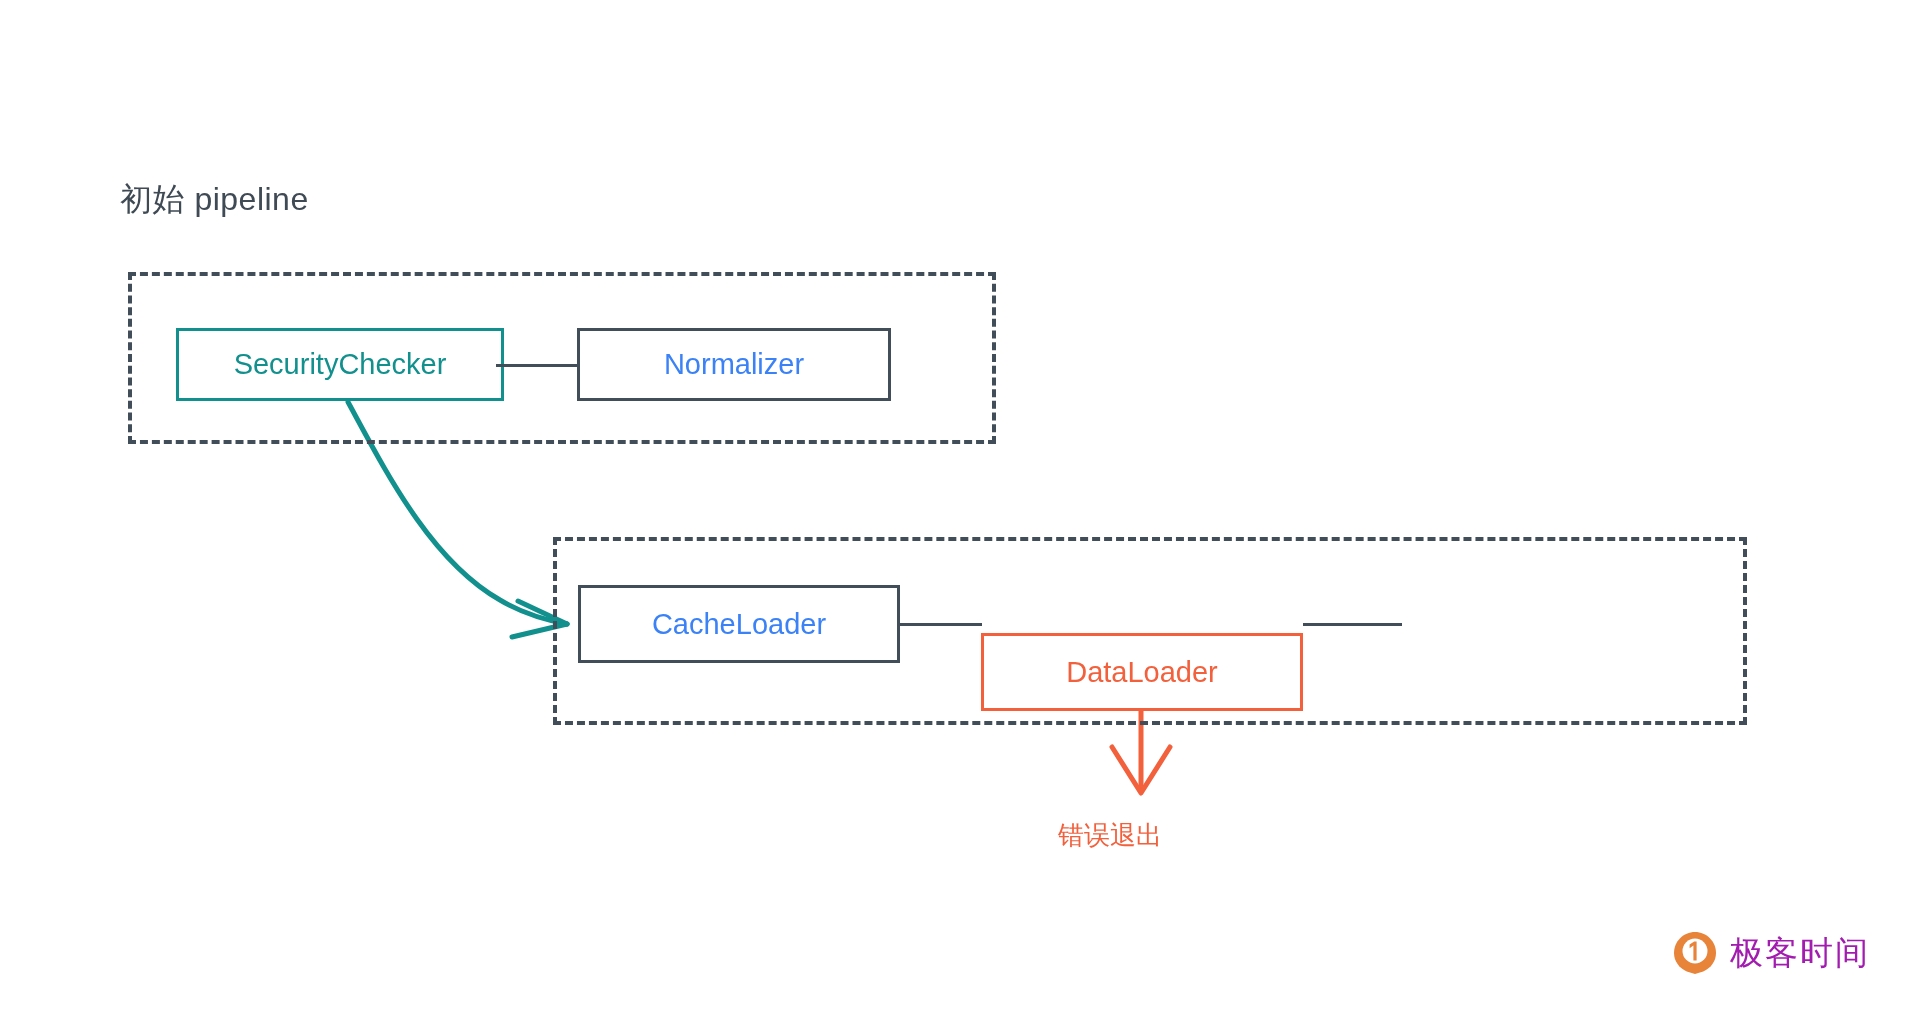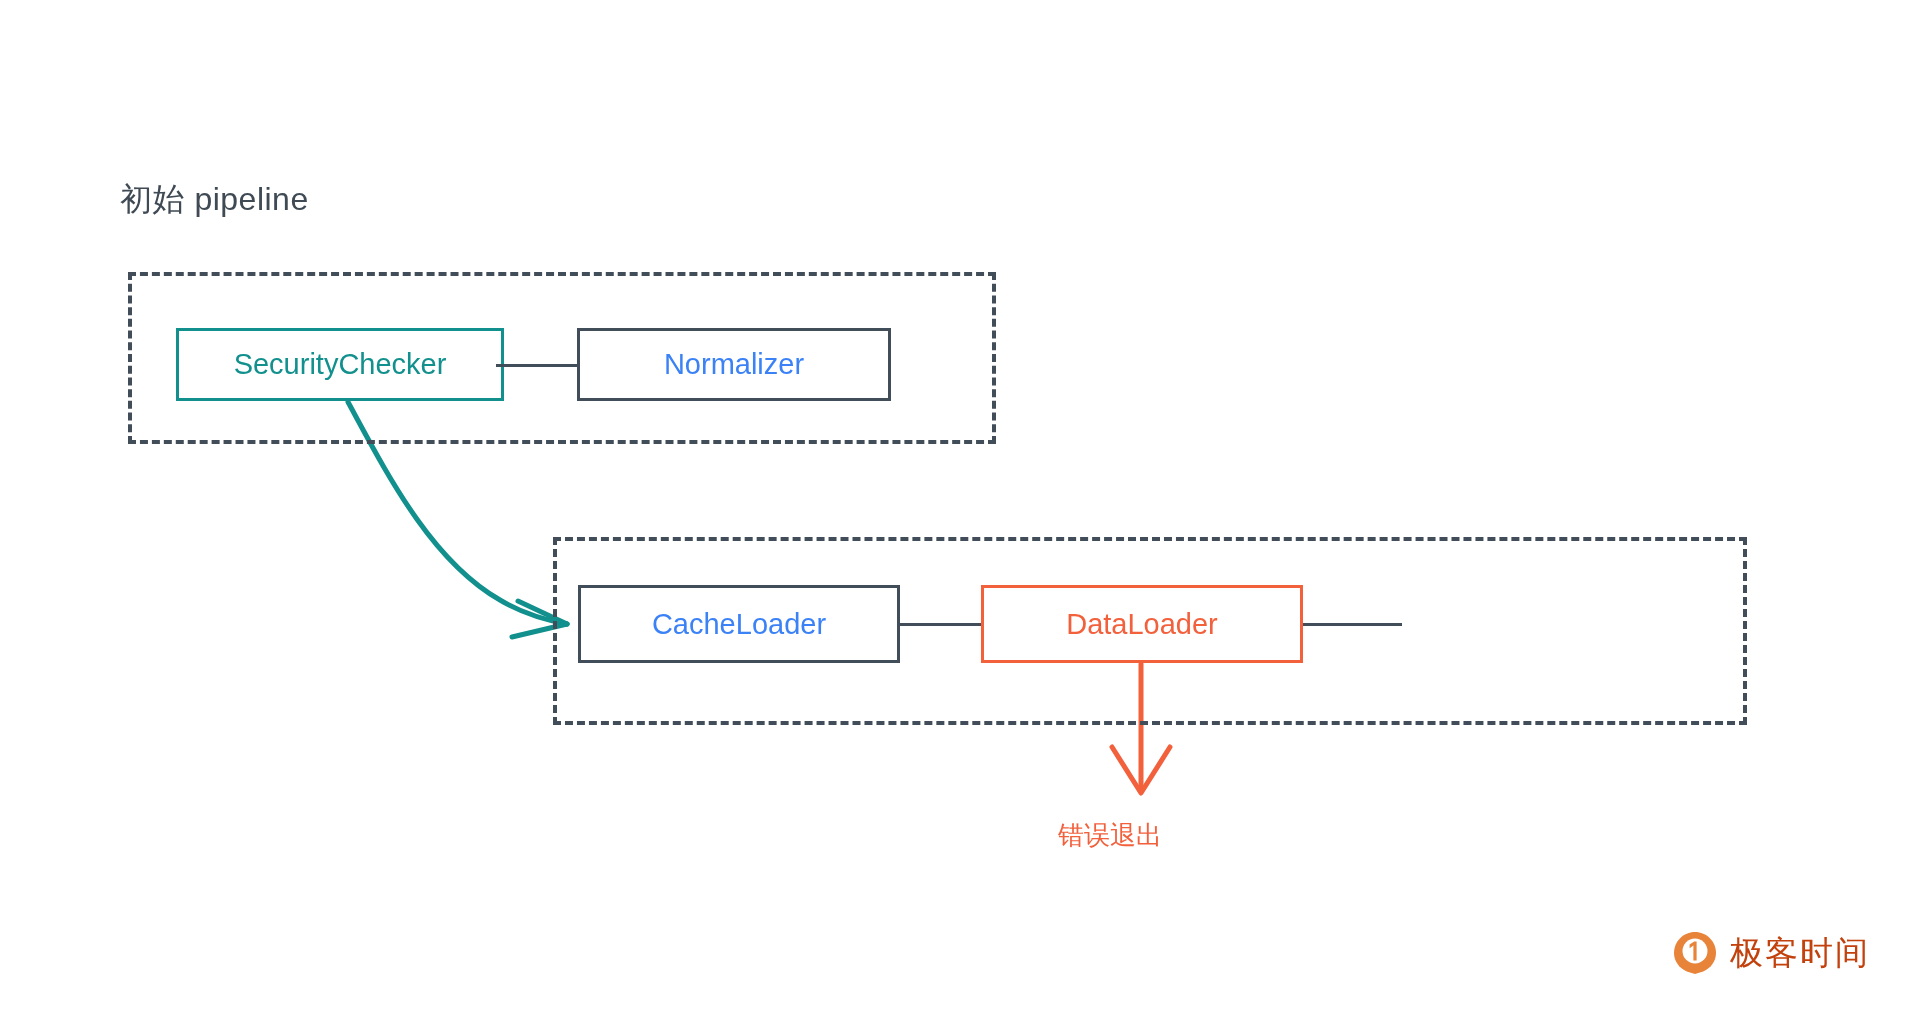--- a/index.html
+++ b/index.html
@@ -61,21 +61,21 @@
     background: #ffffff;
     border: 3px solid #414d58;
     display: flex;
     align-items: center;
     justify-content: center;
     font-size: 29px;
     color: #3b82f6;
     white-space: nowrap;
   }
   .node.accent-teal   { border-color: #11908d; color: #11908d; }
-  .node.accent-orange { border-color: #f2603c; color: #f2603c; }
+  .node.accent-orange { border-color: #f2603c; color: #f2603c; margin-top: 48px; }
 
   #node-security-checker { left: 168px;  top: 328px; width: 328px; height: 73px; margin-left: 8px; }
   #node-normalizer       { left: 577px;  top: 328px; width: 314px; height: 73px; }
   #node-cache-loader     { left: 578px;  top: 585px; width: 322px; height: 78px; }
   #node-data-loader      { left: 981px;  top: 585px; width: 322px; height: 78px; }
   #node-cache-writer     { left: 1401px; top: 585px; width: 322px; height: 78px; }
 
   
   .connector {
     position: absolute;
@@ -106,21 +106,21 @@
     gap: 12px;
   }
   #brand-mark {
     width: 46px;
     height: 46px;
     position: relative;
     flex: 0 0 auto;
   }
   #brand-text {
     font-size: 33px;
-    color: #c2410c;
+    color: #a21caf;
     letter-spacing: 2px;
     white-space: nowrap;
   }
 </style>
 </head>
 <body>
 
 <div id="canvas">
 
   <svg class="svg-layer" viewBox="0 0 1920 1028" xmlns="http://www.w3.org/2000/svg">

